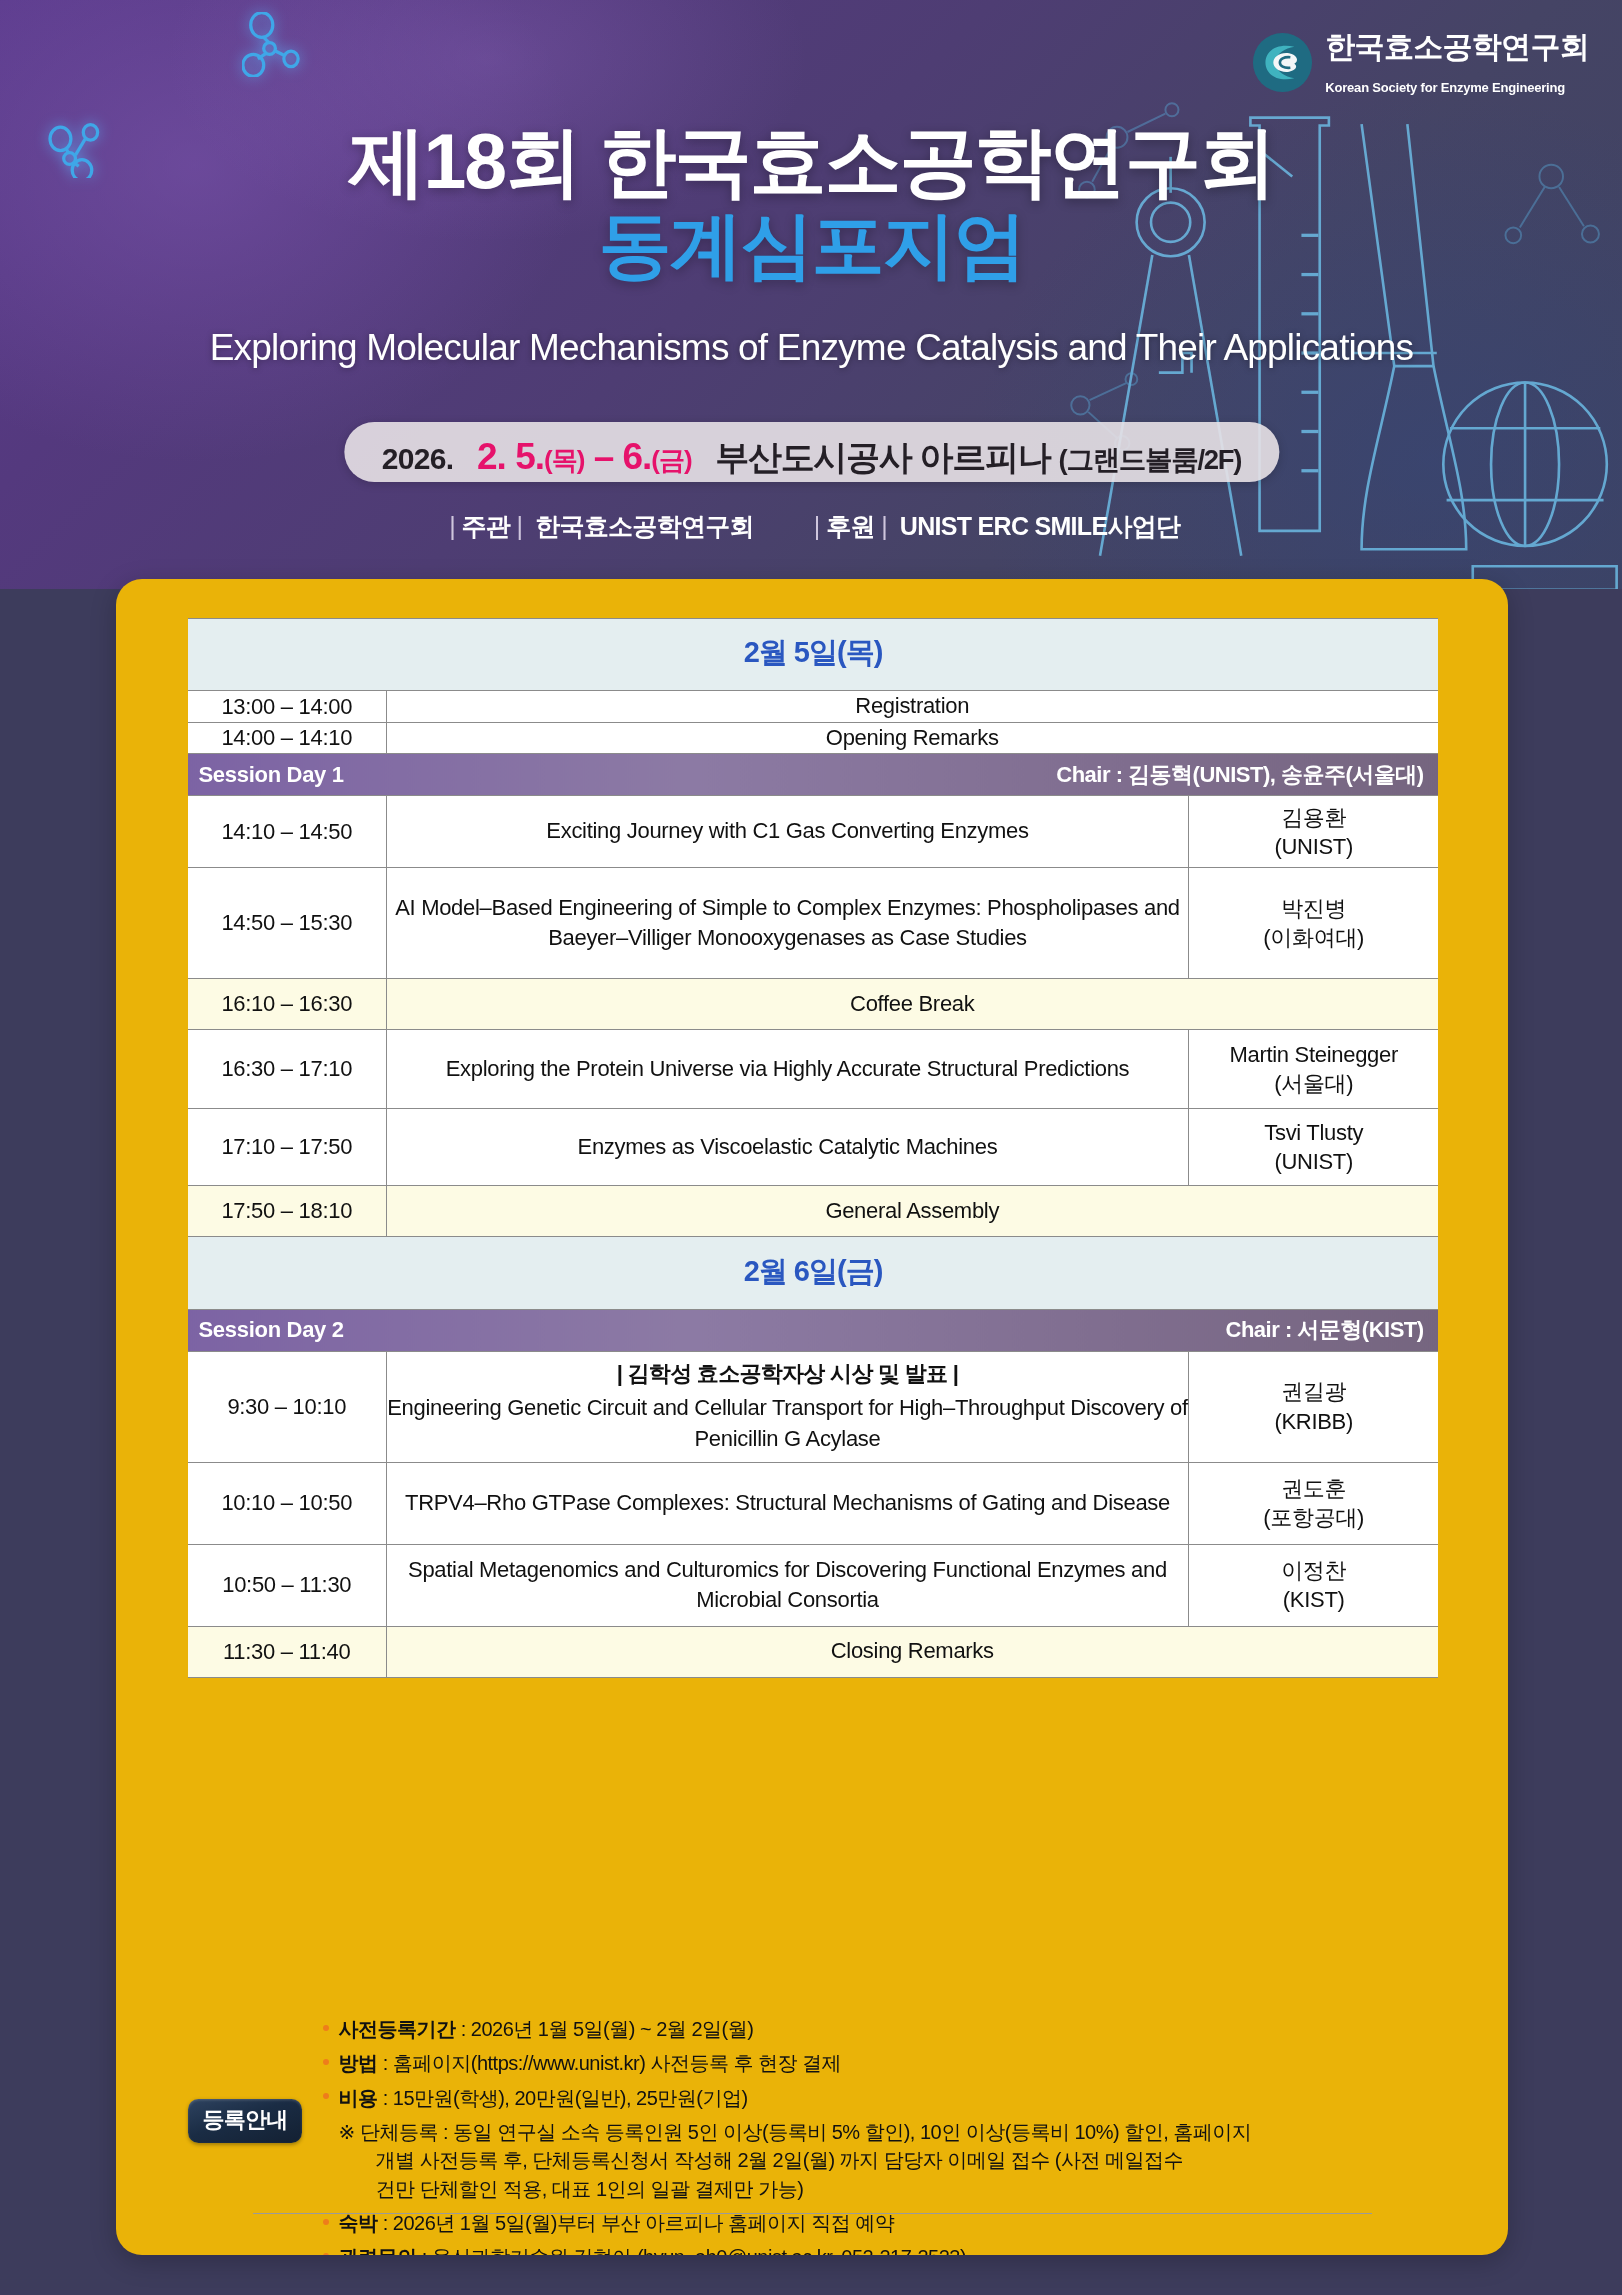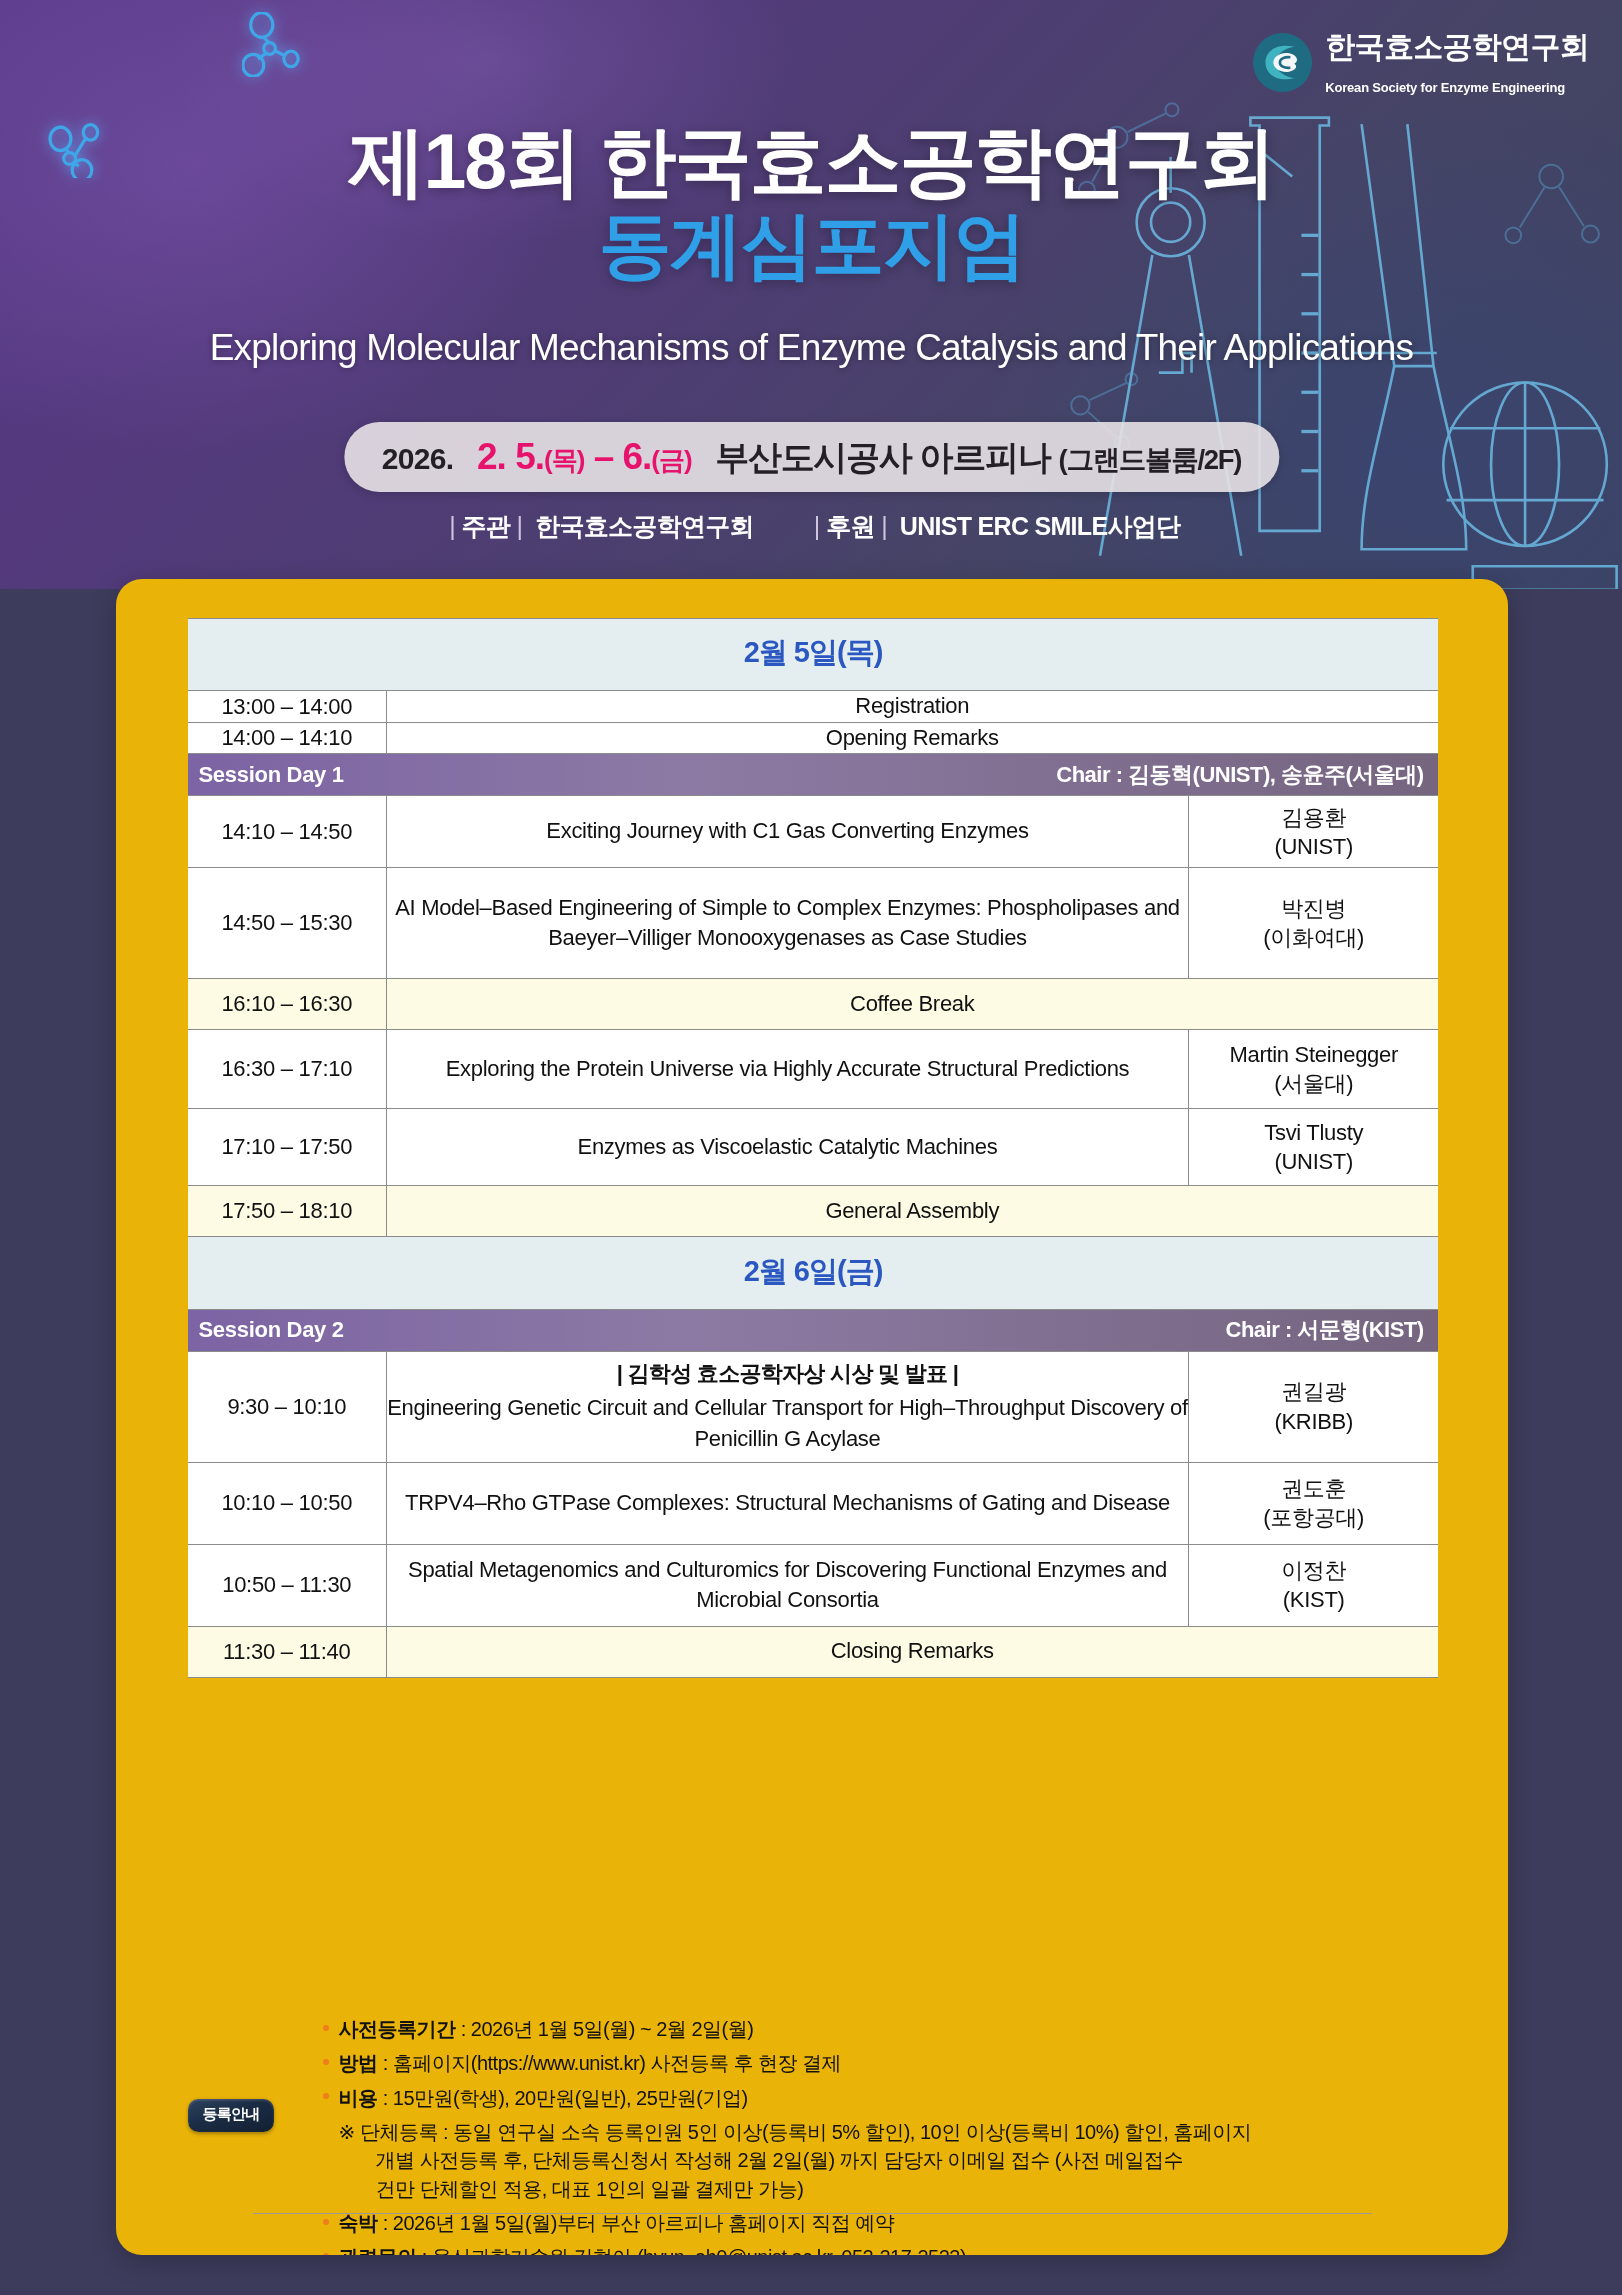--- a/index.html
+++ b/index.html
@@ -51,21 +51,21 @@
   .subtitle{
     position:absolute;left:0;right:0;top:327px;text-align:center;
     color:#ffffff;font-size:37px;font-weight:400;letter-spacing:-0.8px;
     text-shadow:0 1.3px 6.5px rgba(0,0,0,.35);
   }
 
   .pill{
     position:absolute;left:50%;transform:translateX(-50%);top:422px;
     background:rgba(231,225,230,.90);
     border-radius:39px;
-    padding:13px 38px 11px 38px;
+    padding:13px 38px 1px 38px;
     display:flex;align-items:baseline;gap:23.6px;white-space:nowrap;
     box-shadow:0 2px 9.2px rgba(0,0,0,.18);
   }
   .pill-year{color:#241f26;font-size:30px;font-weight:bold;letter-spacing:-0.7px;}
   .pill-date{color:#e6126b;font-size:37px;font-weight:bold;letter-spacing:-1px;}
   .pill-date .dw{font-size:26px;}
   .pill-venue{color:#241f26;font-size:34px;font-weight:bold;letter-spacing:-1.3px;}
   .pill-venue .vs{font-size:27.5px;}
 
   .orgline{
@@ -123,21 +123,21 @@
 
   
   .notes{
     position:absolute;left:72px;top:1436px;width:1250px;
     display:flex;align-items:flex-start;gap:0;
   }
   .badge-col{width:131px;flex:0 0 131px;padding-top:84px;}
   .badge{
     display:inline-block;
     background:linear-gradient(160deg,#2e4360 0%,#1a2c44 45%,#132032 100%);
-    color:#fff;font-size:15px;font-weight:bold;letter-spacing:-0.7px;
+    color:#fff;font-size:22px;font-weight:bold;letter-spacing:-0.7px;
     padding:5.9px 14.4px 7.9px 14.4px;border-radius:10.5px;
     box-shadow:inset 0 1.3px 2.6px rgba(255,255,255,.18),0 1.3px 3.9px rgba(0,0,0,.3);
   }
   .notes-col{flex:1;}
   .note{
     position:relative;padding-left:19.6px;margin-bottom:5.9px;
     font-size:20px;color:#111;letter-spacing:-0.5px;line-height:1.42;
   }
   .note::before{
     content:"";position:absolute;left:3.9px;top:9.8px;

